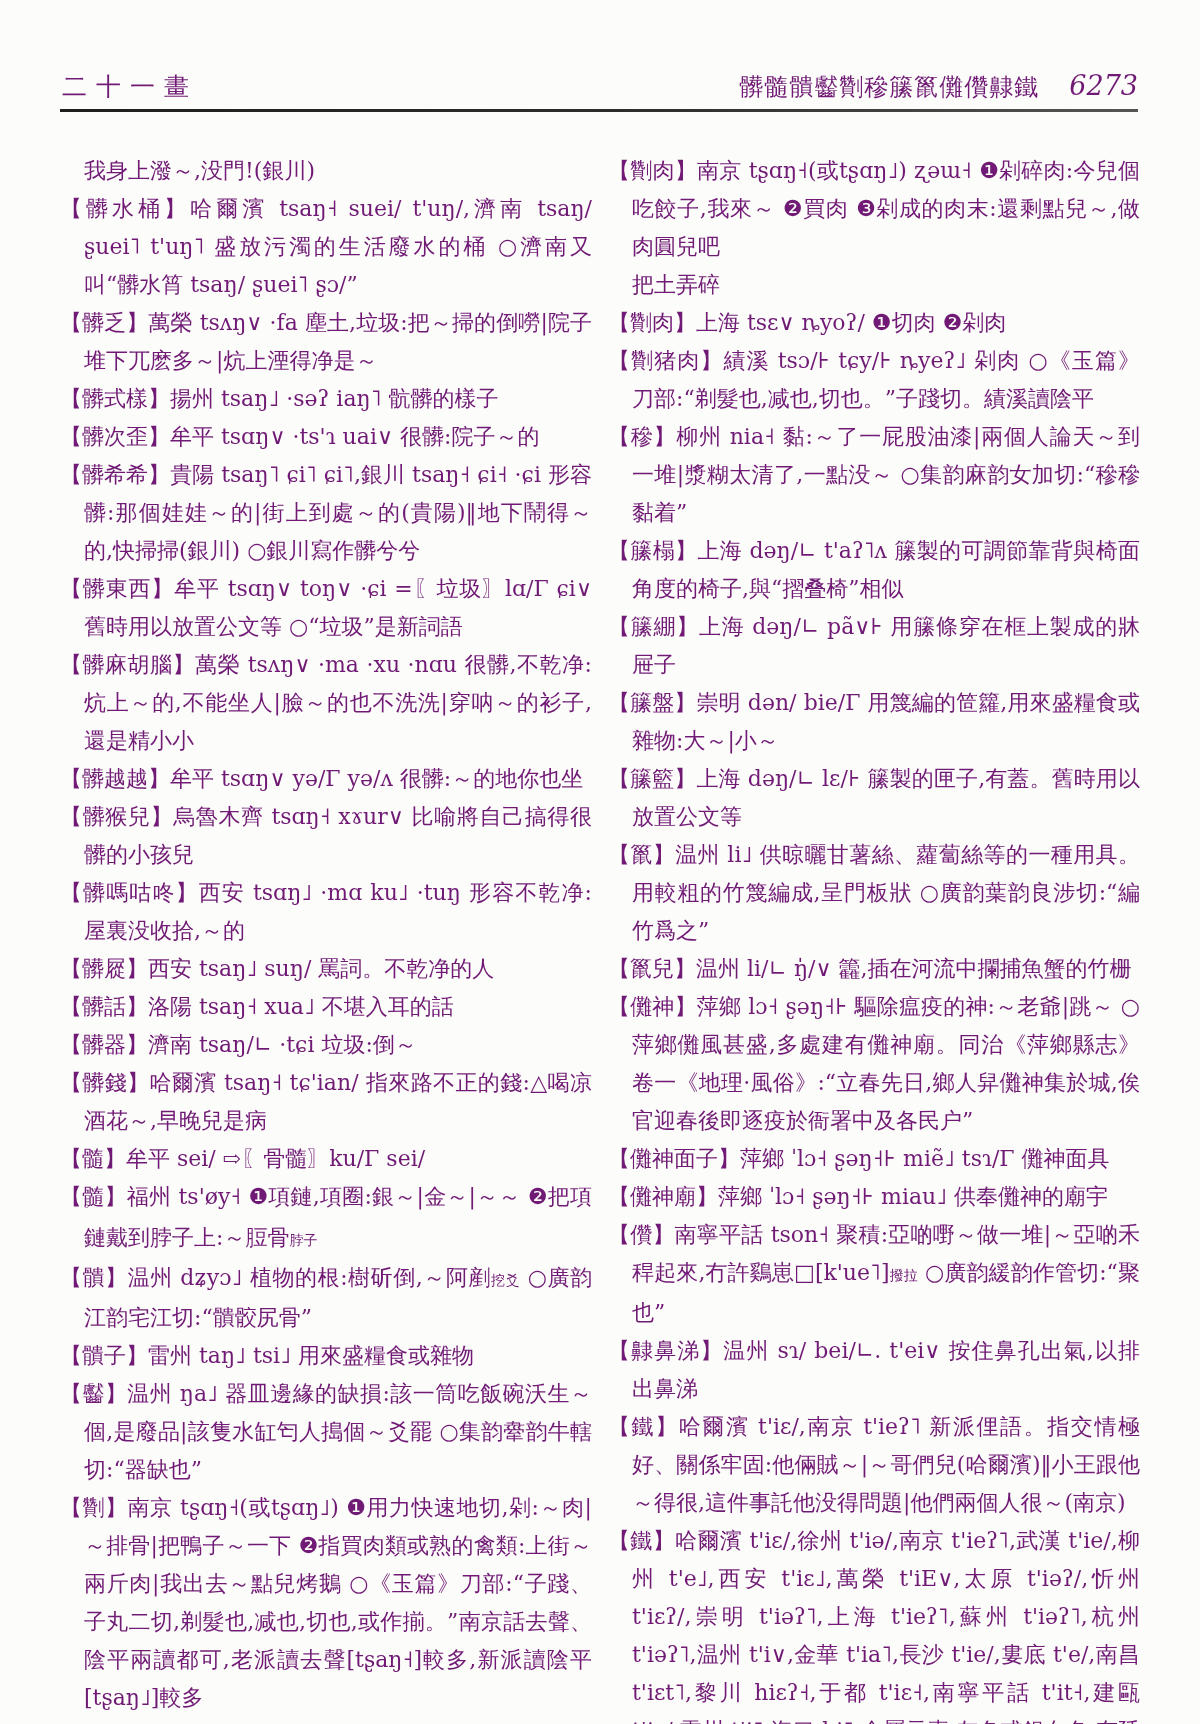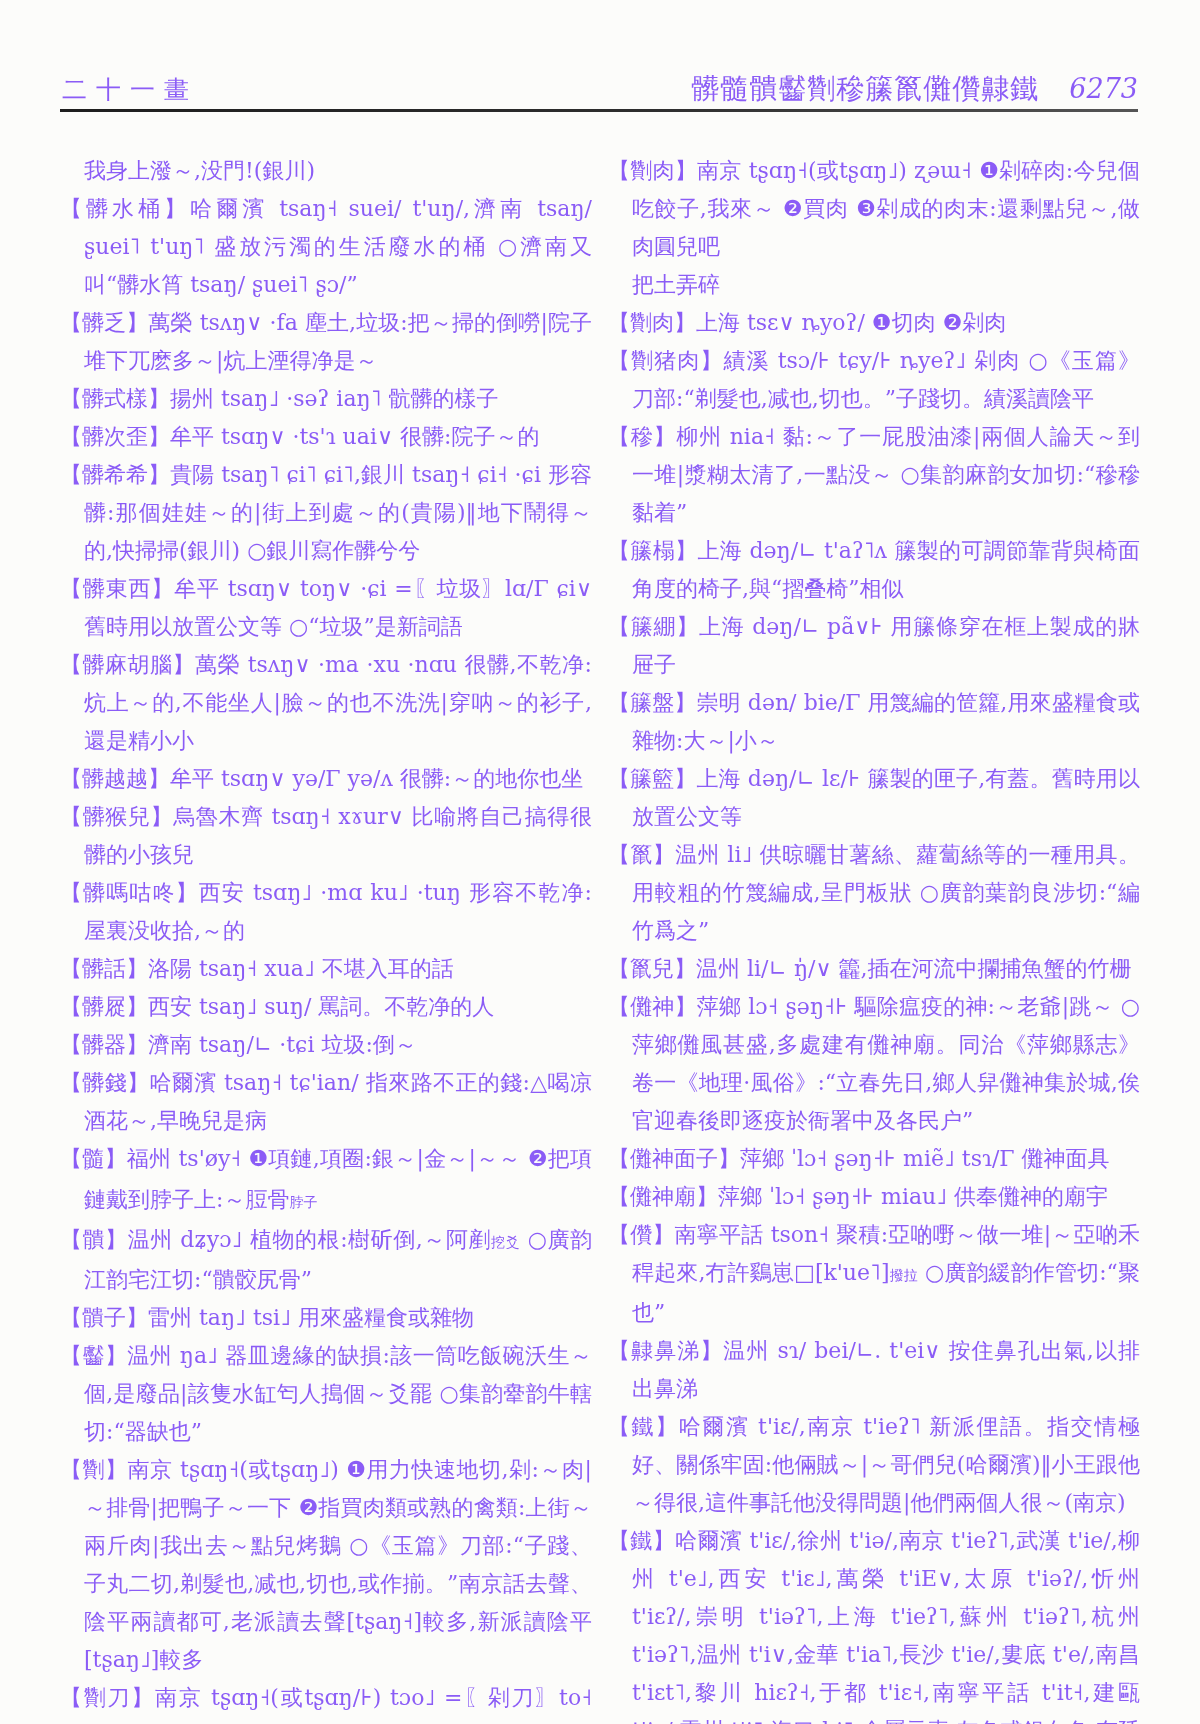--- a/index.html
+++ b/index.html
@@ -1,28 +1,28 @@
 <!DOCTYPE html>
 <html><head>
 <meta charset="utf-8">
 <style>
   html,body{margin:0;padding:0;}
   body{width:1200px;height:1724px;background:#e8e8e6;}
   .page{
     position:relative;width:1200px;height:1724px;background:#fcfcfa;
     font-family:"DejaVu Serif","DejaVu Sans","Liberation Serif",serif;
-    color:#8b5cf6;overflow:hidden;
+    color:#701a75;overflow:hidden;
   }
   .header{
     position:absolute;top:70px;left:62px;right:62px;
     display:flex;justify-content:space-between;align-items:baseline;
   }
   .section-title{font-size:25px;letter-spacing:9px;}
   .running-head{display:flex;align-items:baseline;}
-  .head-chars{font-size:28px;letter-spacing:1px;}
+  .head-chars{font-size:24px;letter-spacing:1px;}
   .page-num{font-size:27px;margin-left:30px;font-family:"DejaVu Serif","Liberation Serif",serif;font-style:italic;}
   .rule{
     position:absolute;top:109px;left:60px;right:62px;height:3px;
     background:linear-gradient(90deg,#1e1e1e 0%,#2e2e2e 55%,#555 100%);
   }
   .cols{
     position:absolute;top:127px;left:60px;right:60px;bottom:50px;
     display:flex;gap:16px;margin-top:25px;
   }
   .col{
@@ -54,24 +54,25 @@
         <p class="entry">【髒水桶】哈爾濱 tsaŋ˧ suei∕ t'uŋ∕,濟南 tsaŋ∕ ʂuei˥ t'uŋ˥ 盛放污濁的生活廢水的桶 ○濟南又叫“髒水筲 tsaŋ∕ ʂuei˥ ʂɔ∕”</p>
         <p class="entry">【髒乏】萬榮 tsʌŋ∨ ·fa 塵土,垃圾:把～掃的倒嘮|院子堆下兀麽多～|炕上湮得净是～</p>
         <p class="entry">【髒式樣】揚州 tsaŋ˩ ·səʔ iaŋ˥ 骯髒的樣子</p>
         <p class="entry">【髒次歪】牟平 tsɑŋ∨ ·ts'ɿ uai∨ 很髒:院子～的</p>
         <p class="entry">【髒希希】貴陽 tsaŋ˥ ɕi˥ ɕi˥,銀川 tsaŋ˧ ɕi˧ ·ɕi 形容髒:那個娃娃～的|街上到處～的(貴陽)‖地下鬧得～的,快掃掃(銀川) ○銀川寫作髒兮兮</p>
         <p class="entry">【髒東西】牟平 tsɑŋ∨ toŋ∨ ·ɕi =〖垃圾〗lɑ∕Γ ɕi∨ 舊時用以放置公文等 ○“垃圾”是新詞語</p>
         <p class="entry">【髒麻胡腦】萬榮 tsʌŋ∨ ·ma ·xu ·nɑu 很髒,不乾净:炕上～的,不能坐人|臉～的也不洗洗|穿呐～的衫子,還是精小小</p>
         <p class="entry">【髒越越】牟平 tsɑŋ∨ yə∕Γ yə∕ʌ 很髒:～的地你也坐</p>
         <p class="entry">【髒猴兒】烏魯木齊 tsɑŋ˧ xɤur∨ 比喻將自己搞得很髒的小孩兒</p>
         <p class="entry">【髒嗎咕咚】西安 tsɑŋ˩ ·mɑ ku˩ ·tuŋ 形容不乾净:屋裏没收拾,～的</p>
+        <p class="entry">【髒㞞】西安 tsaŋ˩ suŋ∕ 罵詞。不乾净的人</p>
         <p class="entry">【髒話】洛陽 tsaŋ˧ xua˩ 不堪入耳的話</p>
-        <p class="entry">【髒㞞】西安 tsaŋ˩ suŋ∕ 罵詞。不乾净的人</p>
         <p class="entry">【髒器】濟南 tsaŋ∕∟ ·tɕi 垃圾:倒～</p>
         <p class="entry">【髒錢】哈爾濱 tsaŋ˧ tɕ'ian∕ 指來路不正的錢:△喝凉酒花～,早晚兒是病</p>
+        <p class="entry">【髓】牟平 sei∕ ⇨〖骨髓〗ku∕Γ sei∕</p>
         <p class="entry">【髓】<span class="ring">◦</span>福州 ts'øy˧ ❶項鏈,項圈:銀～|金～|～～ ❷把項鏈戴到脖子上:～脰骨<span class="sm">脖子</span></p>
         <p class="entry">【䯣】温州 dʑyɔ˩ 植物的根:樹斫倒,～阿剷<span class="sm">挖爻</span> ○廣韵江韵宅江切:“䯣骹尻骨”</p>
         <p class="entry">【䯣子】雷州 taŋ˩ tsi˩ 用來盛糧食或雜物</p>
         <p class="entry">【齾】温州 ŋa˩ 器皿邊緣的缺損:該一筒吃飯碗沃生～個,是廢品|該隻水缸匄人搗個～爻罷 ○集韵舝韵牛轄切:“器缺也”</p>
         <p class="entry">【劗】南京 tʂɑŋ˧(或tʂɑŋ˩) ❶用力快速地切,剁:～肉|～排骨|把鴨子～一下 ❷指買肉類或熟的禽類:上街～兩斤肉|我出去～點兒烤鵝 ○《玉篇》刀部:“子踐、子丸二切,剃髮也,减也,切也,或作揃。”南京話去聲、陰平兩讀都可,老派讀去聲[tʂaŋ˧]較多,新派讀陰平[tʂaŋ˩]較多</p>
         <p class="entry">【劗刀】南京 tʂɑŋ˧(或tʂɑŋ∕⊦) tɔo˩ =〖剁刀〗to˧ tɔo˩ 主要用來剁帶骨頭的肉食的菜刀</p>
       </div>
     <div class="col">
         <p class="entry">【劗肉】南京 tʂɑŋ˧(或tʂɑŋ˩) ʐəɯ˧ ❶剁碎肉:今兒個吃餃子,我來～ ❷買肉 ❸剁成的肉末:還剩點兒～,做肉圓兒吧</p>
         <p class="entry cont">把土弄碎</p>

